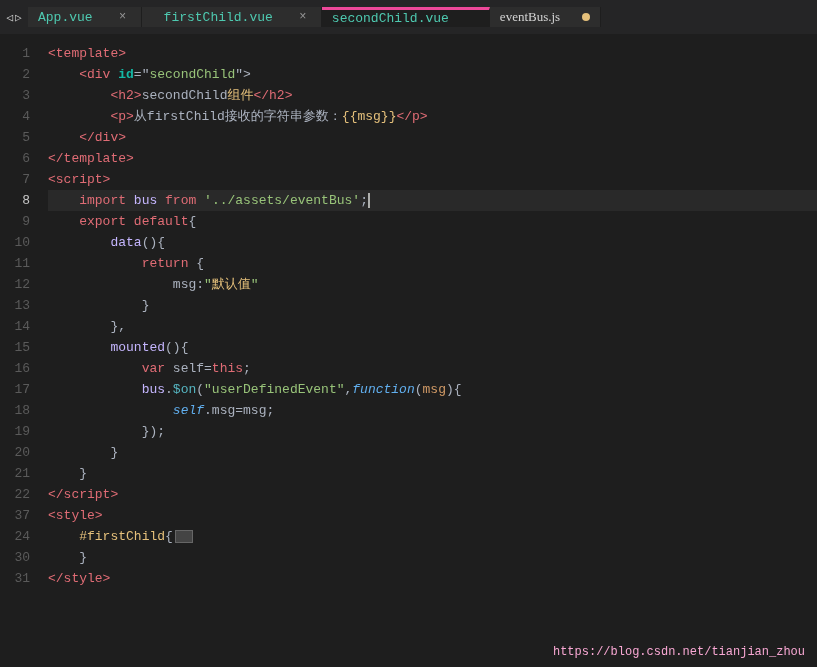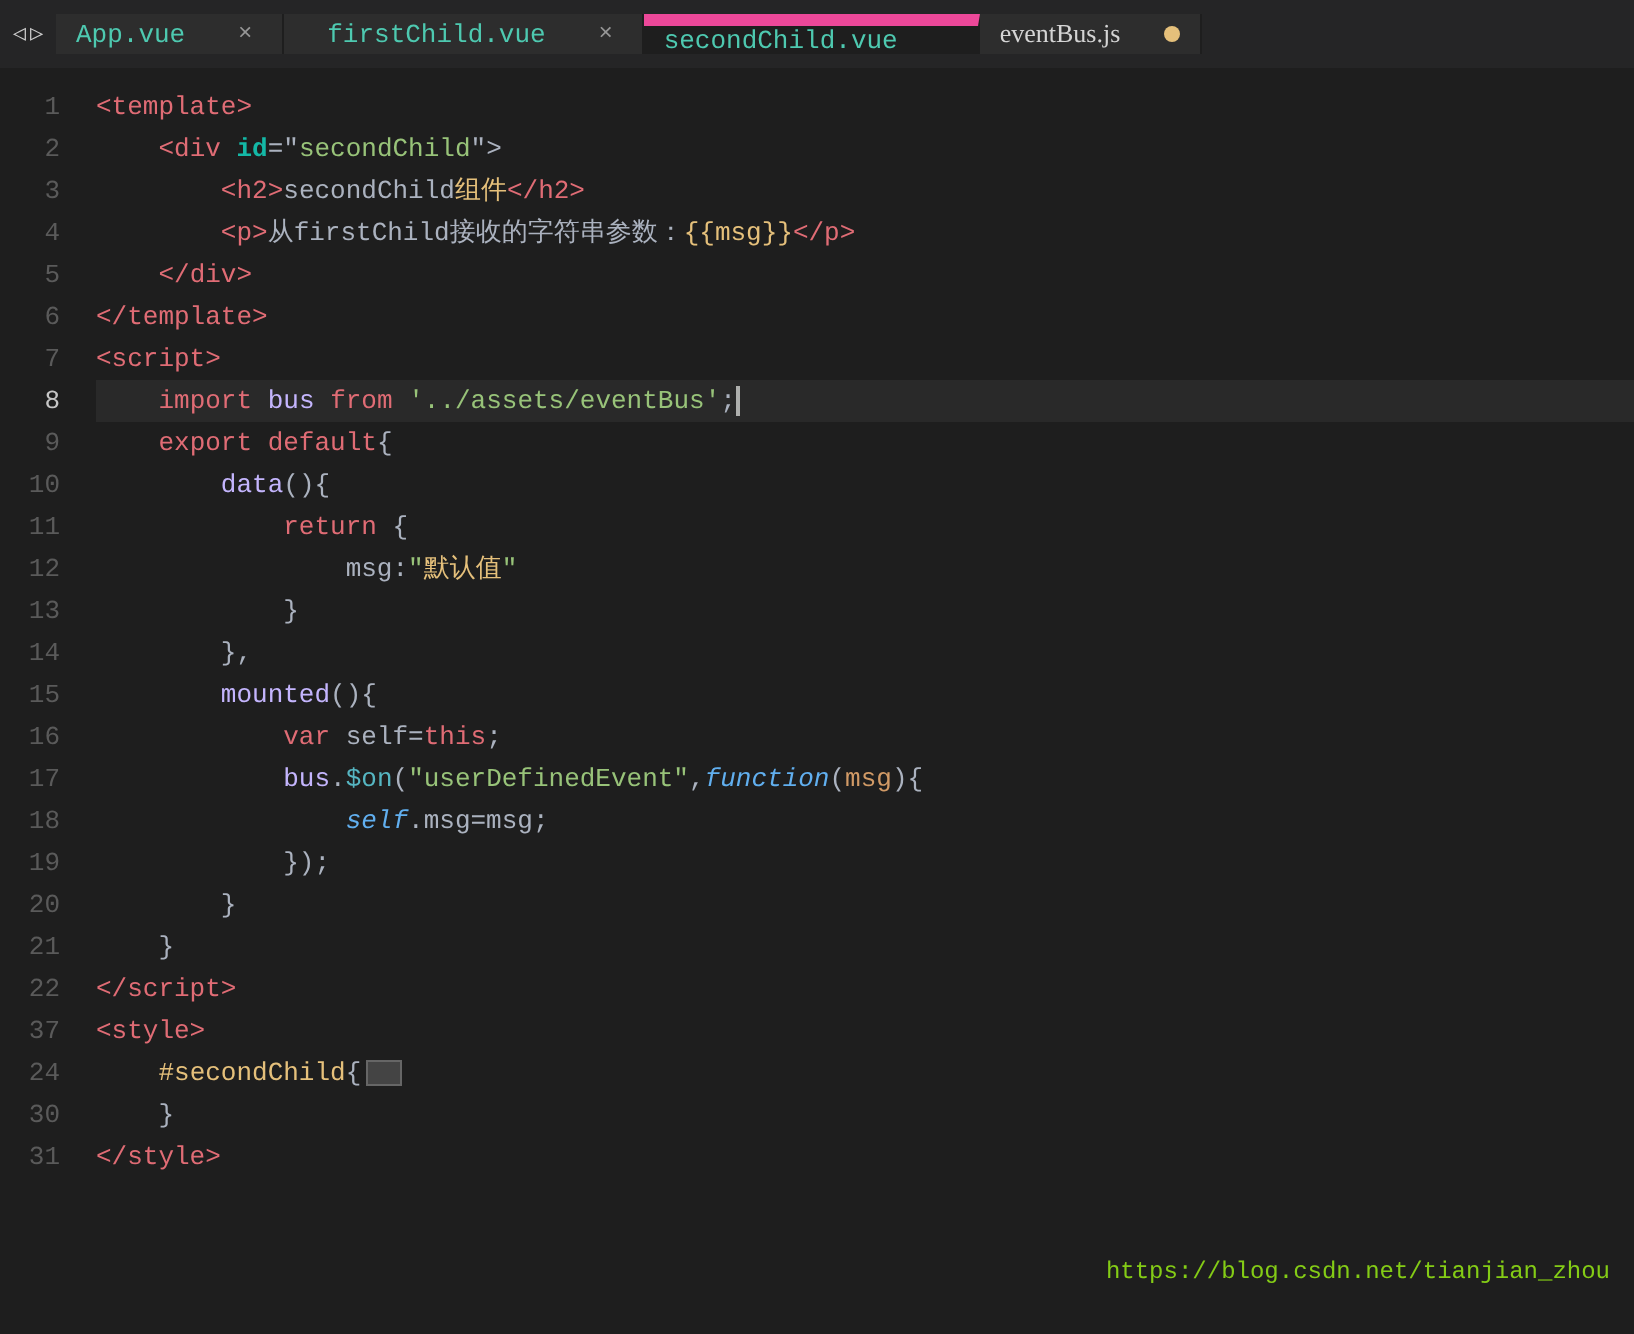--- a/index.html
+++ b/index.html
@@ -43,21 +43,21 @@
       color: #969696;
       background: #2d2d2d;
       border-right: 1px solid #1e1e1e;
       cursor: pointer;
       gap: 22px;
       position: relative;
     }
     .tab.active {
       background: #1e1e1e;
       color: #ffffff;
-      border-top: 6px solid #ec4899;
+      border-top: 3px solid #ec4899;
     }
     .tab .close-btn {
       font-size: 12px;
       color: #969696;
       cursor: pointer;
       width: 16px;
       height: 16px;
       display: flex;
       align-items: center;
       justify-content: center;
@@ -140,24 +140,24 @@
       vertical-align: middle;
       animation: blink 1s step-end infinite;
     }
     @keyframes blink {
       50% { opacity: 0; }
     }
 
     
     .watermark {
       position: absolute;
-      bottom: 24px;
+      bottom: 8px;
       right: 12px;
       font-size: 12px;
-      color: #84cc16;
+      color: #f9a8d4;
     }
   </style>
 </head>
 <body>
 
 <div style="position:relative; width:817px; height:667px; overflow:hidden;">
 
   <div class="tab-bar" style="position:relative;">
     <div class="tab-bar-arrows">
       <span>◁</span>
@@ -362,21 +362,21 @@
       <div class="code-line">
         <span class="c-tag">&lt;/script&gt;</span>
       </div>
 
       <div class="code-line">
         <span class="c-tag">&lt;style&gt;</span>
       </div>
 
       <div class="code-line">
         <span style="color:#d4d4d4;">    </span>
-        <span class="c-yellow">#secondChild</span>
+        <span class="c-yellow">#firstChild</span>
         <span class="c-white">{</span>
         <span style="display:inline-block; width:18px; height:13px; background:#444; border:1px solid #666; vertical-align:middle; margin-left:2px;"></span>
       </div>
 
       <div class="code-line">
         <span style="color:#d4d4d4;">    </span>
         <span class="c-white">}</span>
       </div>
 
       <div class="code-line">

